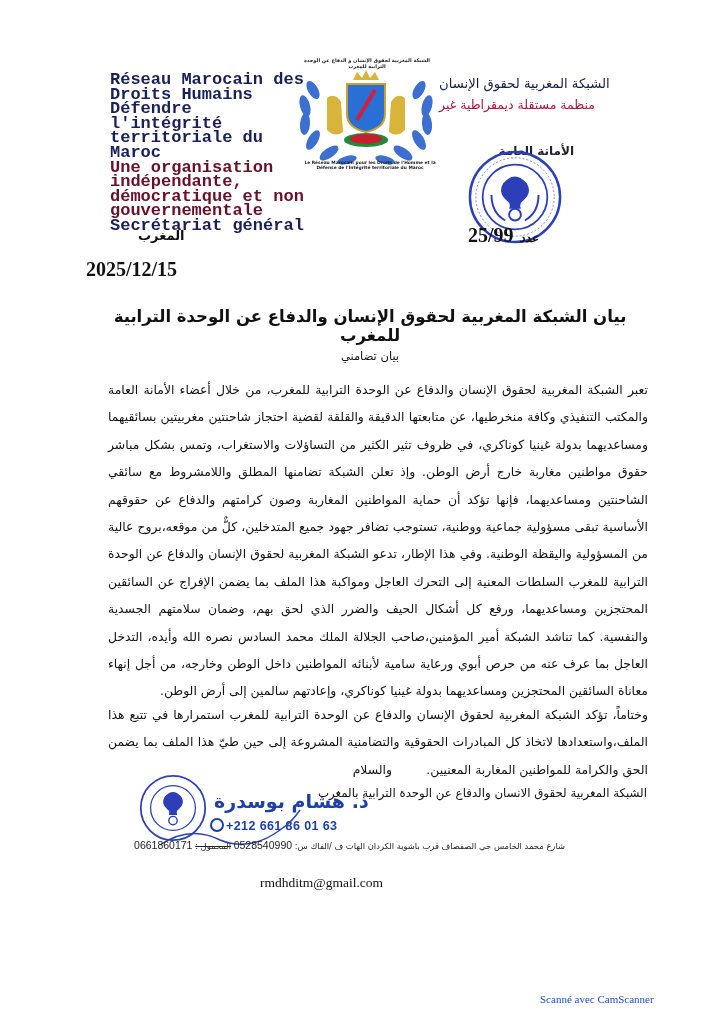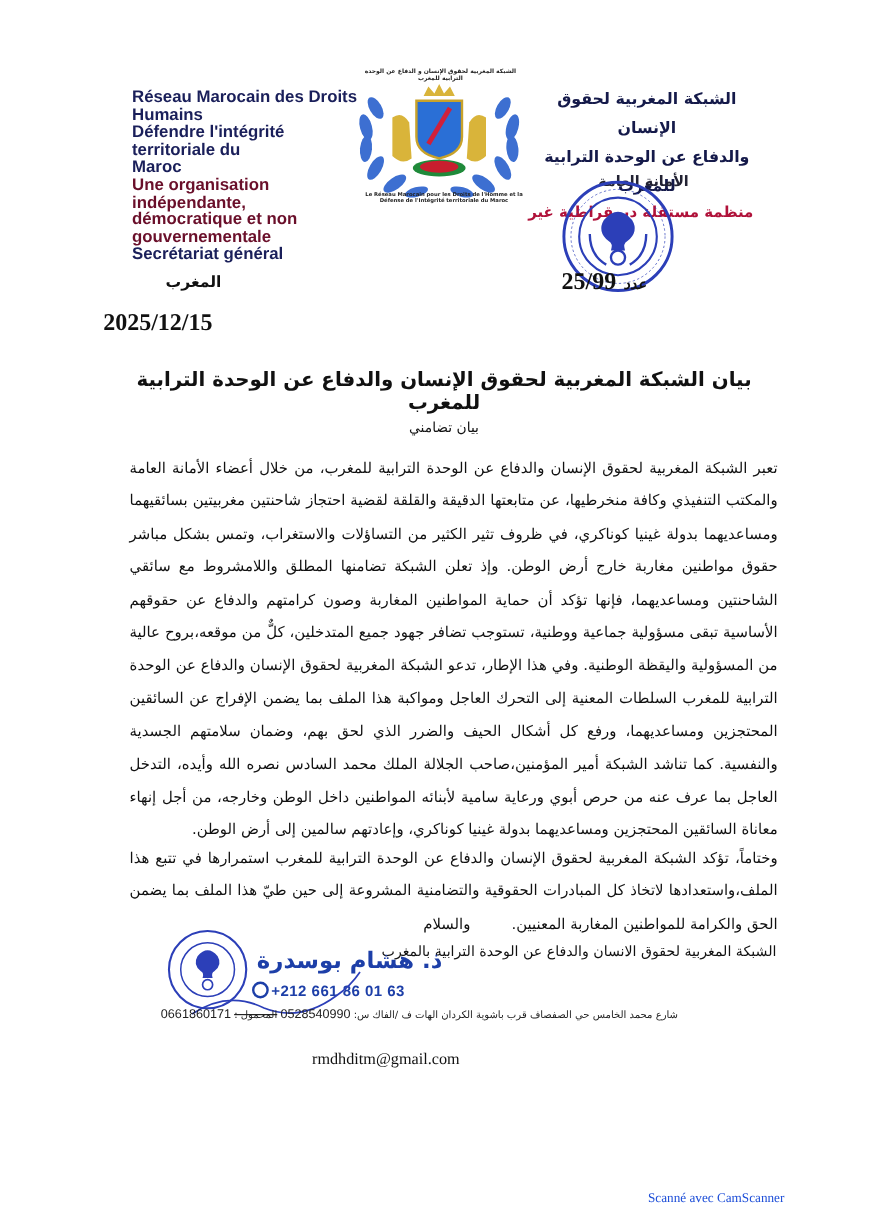--- a/index.html
+++ b/index.html
@@ -4,31 +4,31 @@
   <style>
     html, body { margin: 0; padding: 0; }
     body {
       width: 724px; height: 1024px; position: relative; overflow: hidden;
       background: #ffffff; color: #111;
       font-family: "DejaVu Sans", sans-serif;
     }
     .abs { position: absolute; }
 
     
-    .fr-block { left: 110px; top: 73px; width: 200px; font-family: Liberation Sans, sans-serif; font-weight: bold; font-size: 14px; line-height: 14.6px; }
+    .fr-block { left: 110px; top: 73px; width: 200px; font-family: Liberation Mono, monospace; font-weight: bold; font-size: 17px; line-height: 14.6px; }
     .fr-block .navy { color: #1a1f5a; }
     .fr-block .maroon { color: #6a0f2a; }
 
     
     .emblem { left: 287px; top: 58px; width: 158px; height: 112px; }
     .emblem-top { left: 297px; top: 57px; width: 140px; text-align: center; font-size: 5px; line-height: 6px; font-weight: bold; color: #222; direction: rtl; }
     .emblem-bottom { left: 300px; top: 160px; width: 140px; text-align: center; font-size: 4.4px; line-height: 5px; font-weight: bold; color: #222; }
 
     
-    .ar-block { right: 85px; top: 72px; width: 200px; direction: rtl; text-align: center; font-weight: bold; }
+    .ar-block { right: 85px; top: 72px; width: 200px; direction: rtl; text-align: left; font-weight: normal; }
     .ar-line1 { font-size: 13.2px; color: #151a4a; line-height: 24px; }
     .ar-line2 { font-size: 13.2px; color: #151a4a; line-height: 24px; }
     .ar-line3 { font-size: 12.5px; color: #b0123a; line-height: 17px; margin-right: 10px; }
     .ar-line4 { font-size: 12.5px; color: #b0123a; line-height: 17px; margin-right: 10px; }
     .ar-overlap { right: 150px; top: 144px; font-size: 12px; font-weight: bold; color: #223; direction: rtl; }
 
     
     .stamp-top { left: 466px; top: 148px; width: 98px; height: 98px; }
     .stamp-sig { left: 138px; top: 773px; width: 70px; height: 70px; }
 
@@ -102,21 +102,20 @@
   <path d="M60 26 h38 v30 q0 14 -19 18 q-19 -4 -19 -18 z" fill="#2a6fd6" stroke="#c8a22a" stroke-width="2"></path>
   <path d="M70 62 l18 -30" stroke="#d0203a" stroke-width="4"></path>
 
   <ellipse cx="79" cy="82" rx="22" ry="7" fill="#1f8a3a"></ellipse>
   <ellipse cx="79" cy="81" rx="16" ry="5" fill="#c81e2e"></ellipse>
 </svg>
 <div class="abs emblem-bottom">Le Réseau Marocain pour les Droits de l'Homme et la Défense de l'Intégrité territoriale du Maroc</div>
 
 <div class="abs ar-block">
   <div class="ar-line1">الشبكة المغربية لحقوق الإنسان</div>
-  <div class="ar-line2">والدفاع عن الوحدة الترابية للمغرب</div>
   <div class="ar-line3">منظمة مستقلة ديمقراطية غير</div>
 </div>
 <div class="abs ar-overlap">الأمانة العامة</div>
 
 <svg class="abs stamp-top" viewBox="0 0 100 100">
   <circle cx="50" cy="50" r="46" fill="none" stroke="#2c3fb8" stroke-width="2.5"></circle>
   <circle cx="50" cy="50" r="33" fill="none" stroke="#2c3fb8" stroke-width="1.8"></circle>
   <circle cx="50" cy="50" r="40" fill="none" stroke="#2c3fb8" stroke-width="0.6" stroke-dasharray="2 2"></circle>
   <path d="M38 36 q12 -14 24 0 q6 10 -4 18 q-4 2 -2 8 h-12 q2 -6 -2 -8 q-10 -8 -4 -18 z" fill="#2c3fb8"></path>
   <circle cx="50" cy="68" r="6" fill="none" stroke="#2c3fb8" stroke-width="2"></circle>

